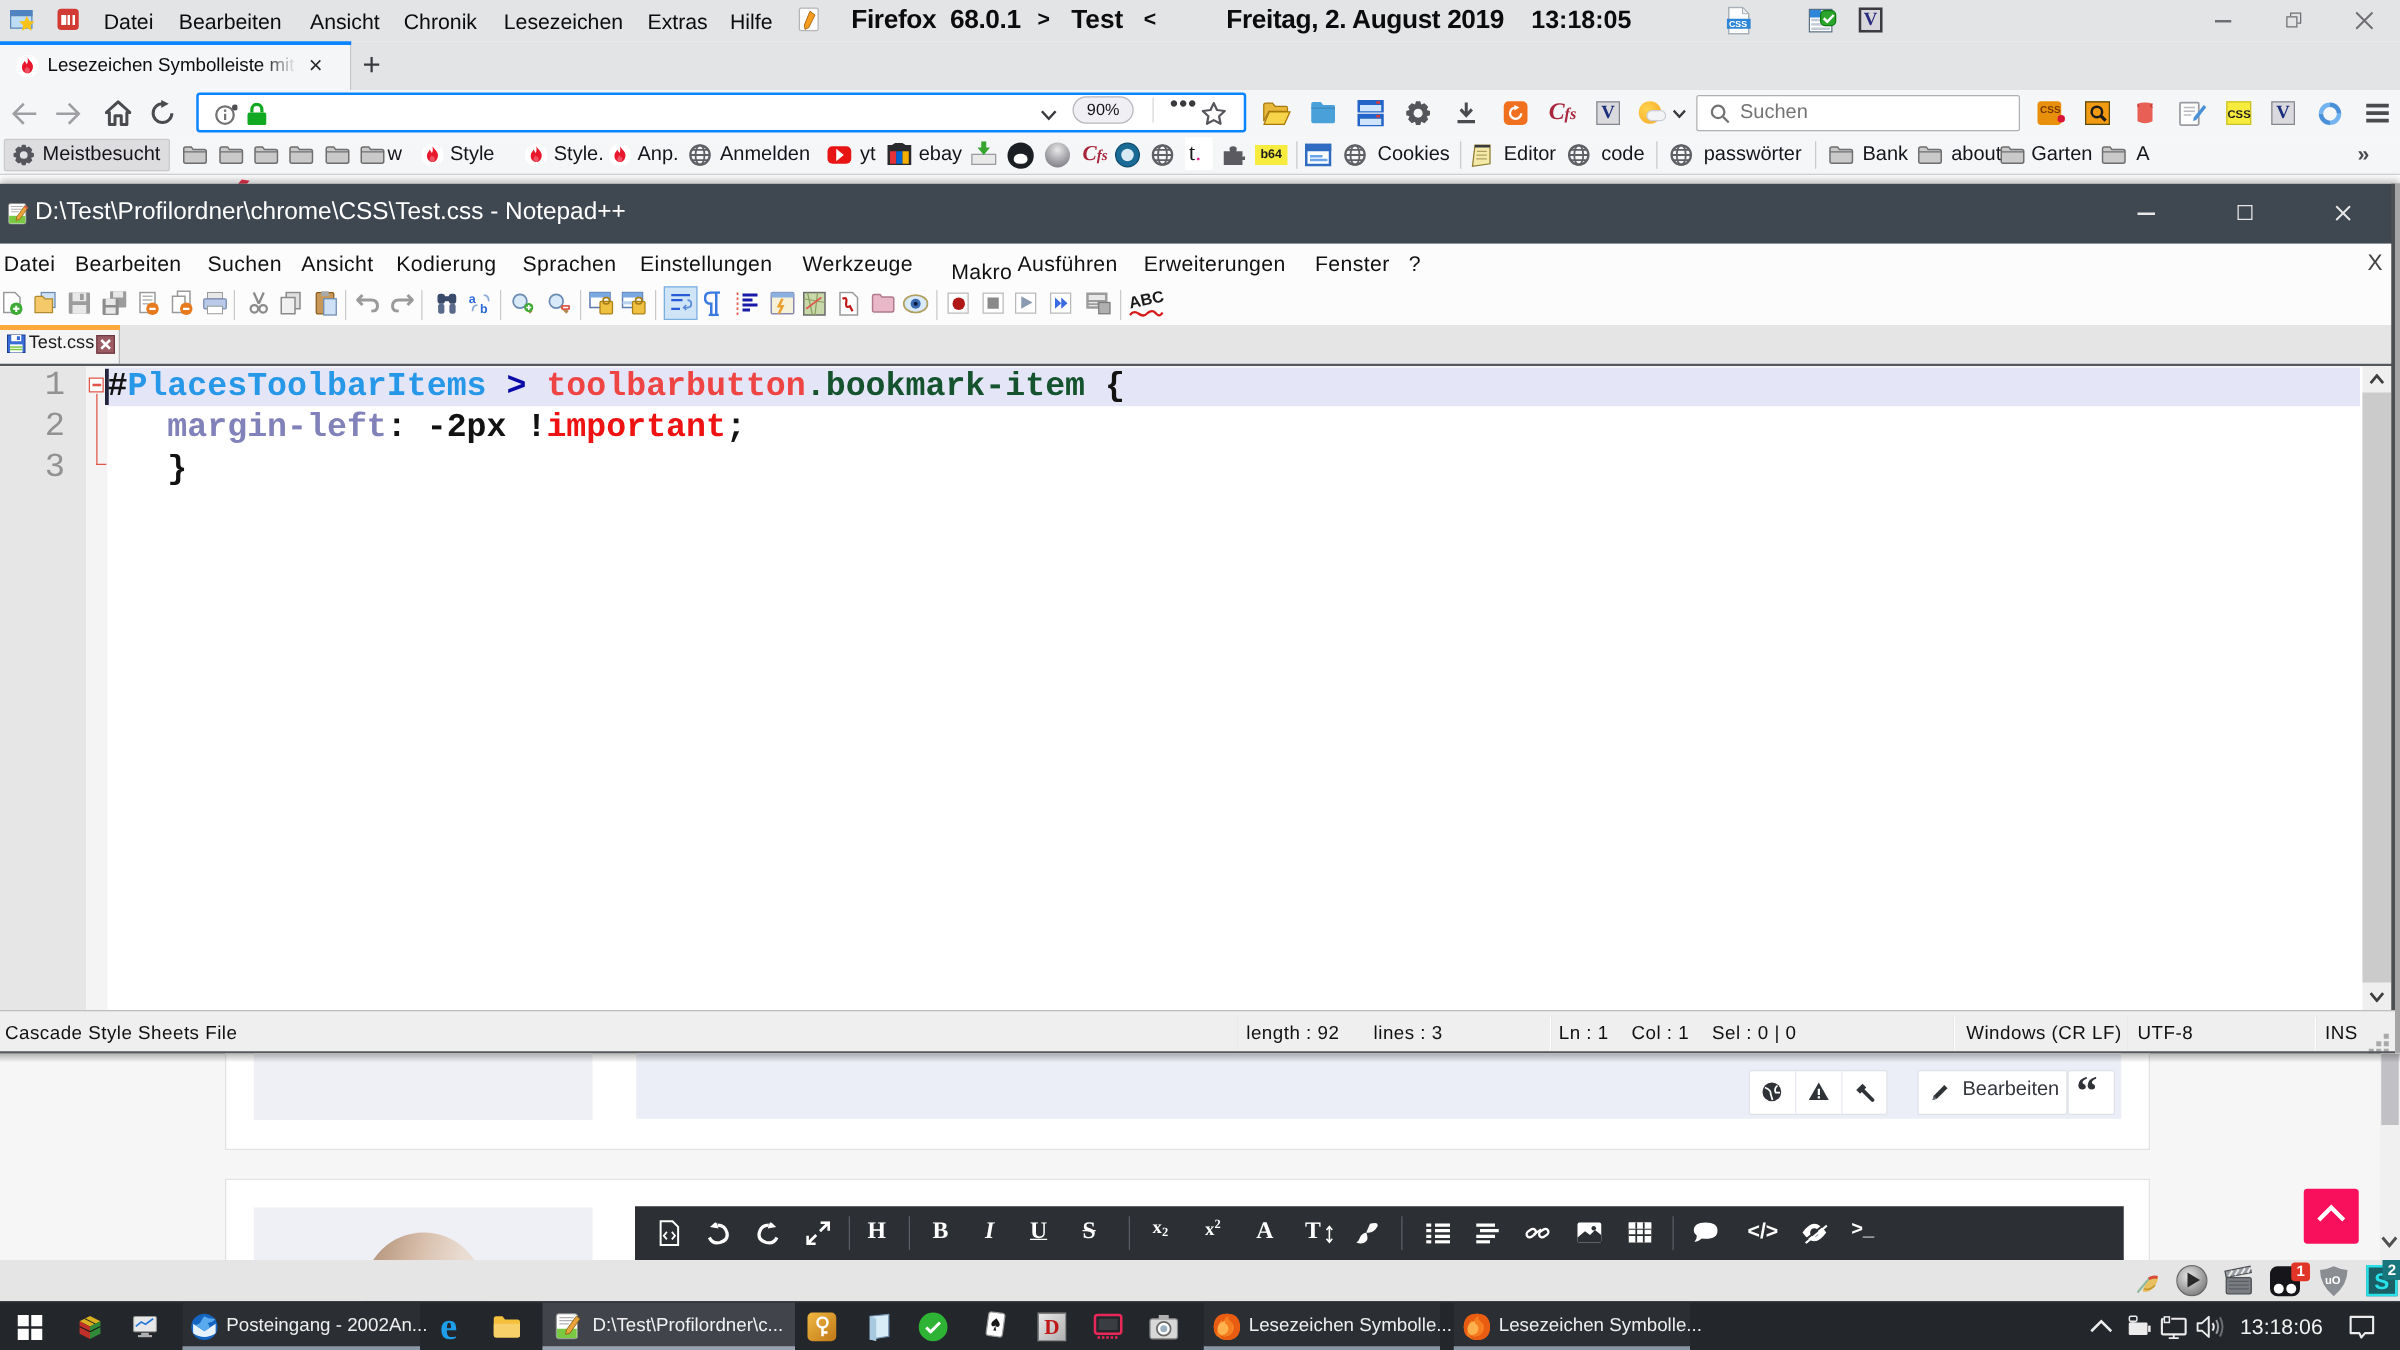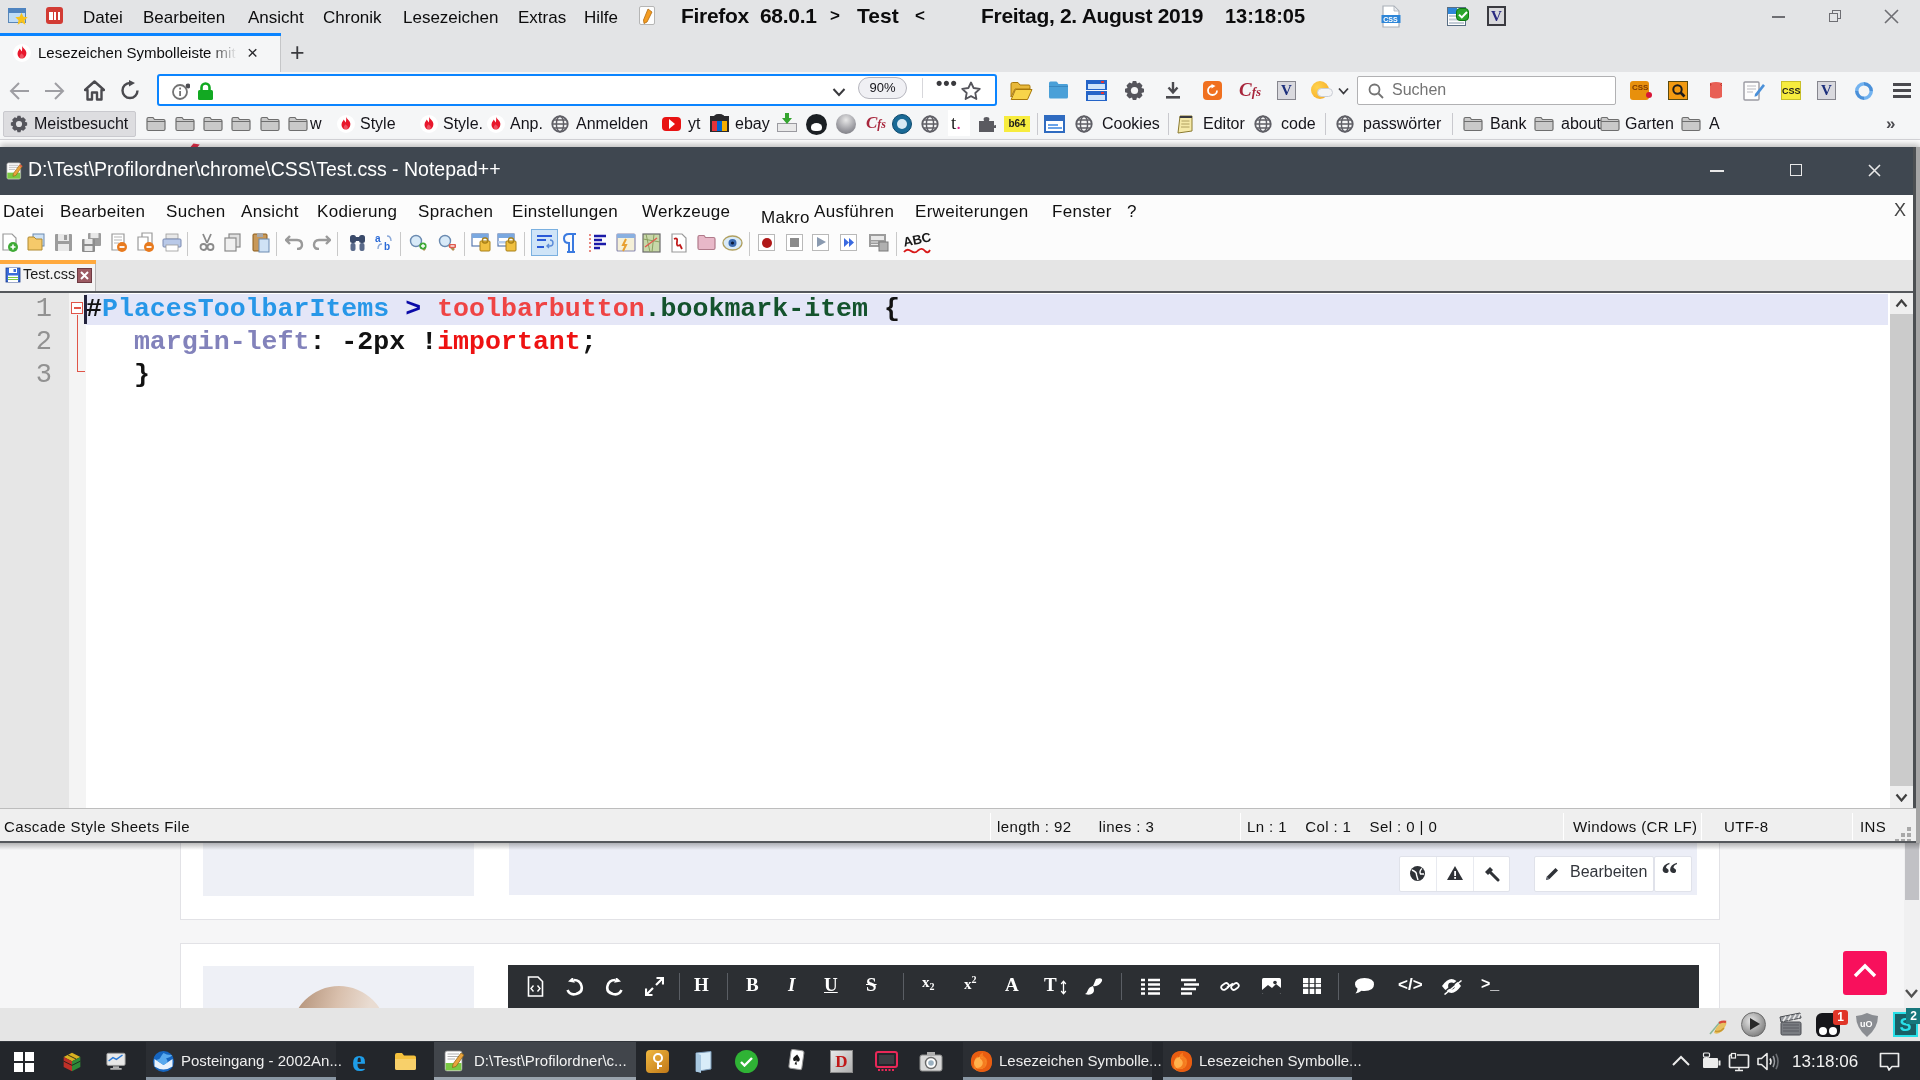--- a/index.html
+++ b/index.html
@@ -617,21 +617,21 @@
   </div>
 
   <div class="abs" style="left:1913px;top:0;width:3px;height:696px;background:#4c4f52;"></div>
   <div class="abs" style="left:1916px;top:0;width:4px;height:696px;background:#a5a5a5;"></div>
 
   <div class="abs" style="left:0;top:661px;width:1916px;height:35px;background:#efefef;border-top:1px solid #bdbdbd;font-size:15px;color:#111;letter-spacing:0.4px;">
     <div class="abs" style="left:4px;top:9px;">Cascade Style Sheets File</div>
     <div class="abs" style="left:997px;top:9px;">length : 92&nbsp;&nbsp;&nbsp;&nbsp;&nbsp;&nbsp;lines : 3</div>
     <div class="abs" style="left:1247px;top:9px;">Ln : 1&nbsp;&nbsp;&nbsp;&nbsp;Col : 1&nbsp;&nbsp;&nbsp;&nbsp;Sel : 0 | 0</div>
     <div class="abs" style="left:1573px;top:9px;">Windows (CR LF)</div>
-    <div class="abs" style="left:1710px;top:9px;margin-left:14px;">UTF-8</div>
+    <div class="abs" style="left:1710px;top:9px;">UTF-8</div>
     <div class="abs" style="left:1860px;top:9px;">INS</div>
     <div class="abs sbsep" style="left:990px;"></div>
     <div class="abs sbsep" style="left:1240px;"></div>
     <div class="abs sbsep" style="left:1563px;"></div>
     <div class="abs sbsep" style="left:1701px;"></div>
     <div class="abs sbsep" style="left:1852px;"></div>
 
     <div class="abs grip" style="left:1901px;top:24px;"></div>
     <div class="abs grip" style="left:1907px;top:24px;"></div>
     <div class="abs grip" style="left:1907px;top:18px;"></div>

